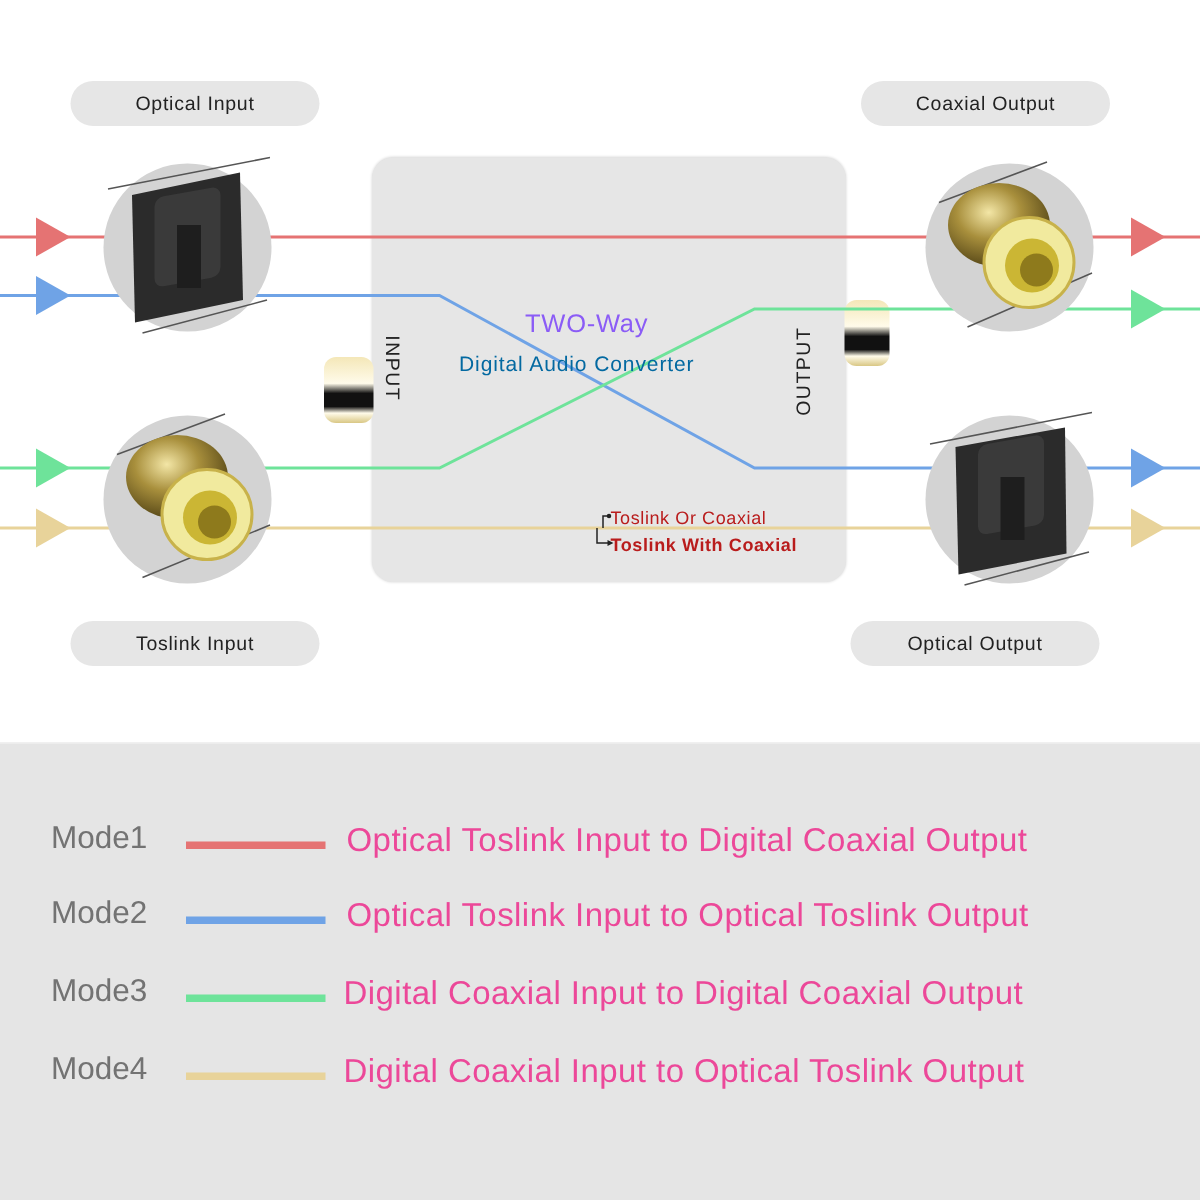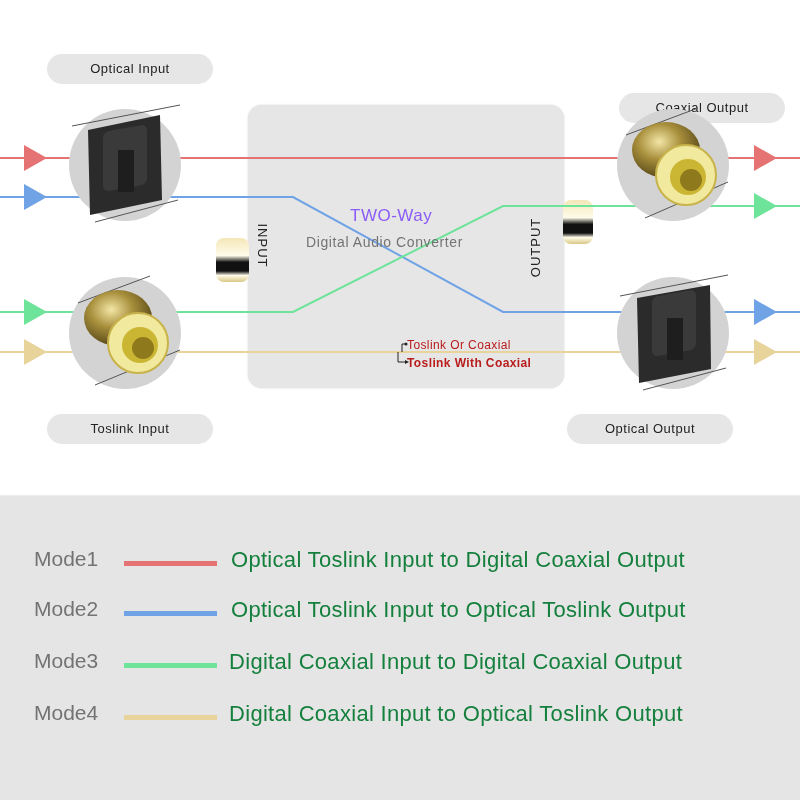--- a/index.html
+++ b/index.html
@@ -3,38 +3,38 @@
 <meta charset="utf-8">
 <style>
   html, body { margin: 0; padding: 0; }
   body { width: 800px; height: 800px; position: relative; overflow: hidden; background: #ffffff; font-family: "Liberation Sans", sans-serif; }
   .top { position: absolute; left: 0; top: 0; width: 800px; height: 495px; background: #ffffff; }
   .bottom { position: absolute; left: 0; top: 495px; width: 800px; height: 305px; background: #e5e5e5; border-top: 1px solid #ededed; }
   .pill { position: absolute; height: 30px; line-height: 30px; border-radius: 15px; background: #e6e6e6; color: #222; font-size: 13px; text-align: center; letter-spacing: 0.5px; }
   #diagram { position: absolute; left: 0; top: 0; }
   .device { position: absolute; left: 248px; top: 105px; width: 316px; height: 283px; background: #e6e6e6; border-radius: 14px; box-shadow: 0 0 2px rgba(0,0,0,0.18); }
   .dev-title { position: absolute; left: 350px; top: 206px; font-size: 17px; color: #8b5cf6; letter-spacing: 0.5px; }
-  .dev-sub { position: absolute; left: 306px; top: 234px; font-size: 14px; color: #737373; letter-spacing: 0.6px; }
+  .dev-sub { position: absolute; left: 306px; top: 234px; font-size: 14px; color: #0369a1; letter-spacing: 0.6px; }
   .vlabel { position: absolute; font-size: 13px; color: #222; letter-spacing: 1px; }
   .vlabel.in { left: 240px; top: 238px; transform: rotate(90deg); transform-origin: center; }
   .vlabel.out { left: 506px; top: 240px; transform: rotate(-90deg); transform-origin: center; }
   .small { position: absolute; left: 407px; font-size: 12px; color: #b91c1c; letter-spacing: 0.4px; }
   .legend-row { position: absolute; left: 34px; height: 30px; }
   .mode-label { position: absolute; left: 0; top: 0; font-size: 21px; color: #737373; white-space: nowrap; }
   .mode-swatch { position: absolute; left: 90px; top: 14px; width: 93px; height: 5px; }
-  .mode-desc { position: absolute; top: 0; font-size: 22px; color: #15803d; white-space: nowrap; letter-spacing: 0.3px; }
+  .mode-desc { position: absolute; top: 0; font-size: 22px; color: #ec4899; white-space: nowrap; letter-spacing: 0.3px; }
 </style>
 </head>
 <body>
 
 <div class="top"></div>
 <div class="bottom"></div>
 
 <div class="pill" style="left:47px;top:54px;width:166px;">Optical Input</div>
-<div class="pill" style="left:619px;top:54px;width:166px;margin-top:39px;">Coaxial Output</div>
+<div class="pill" style="left:574px;top:54px;width:166px;">Coaxial Output</div>
 <div class="pill" style="left:47px;top:414px;width:166px;">Toslink Input</div>
 <div class="pill" style="left:567px;top:414px;width:166px;">Optical Output</div>
 
 <div class="device"></div>
 
 <svg id="diagram" width="800" height="495">
   <defs>
     <radialGradient id="gold" cx="40%" cy="35%" r="70%">
       <stop offset="0%" stop-color="#f3e6a6"></stop>
       <stop offset="45%" stop-color="#a88f3c"></stop>

